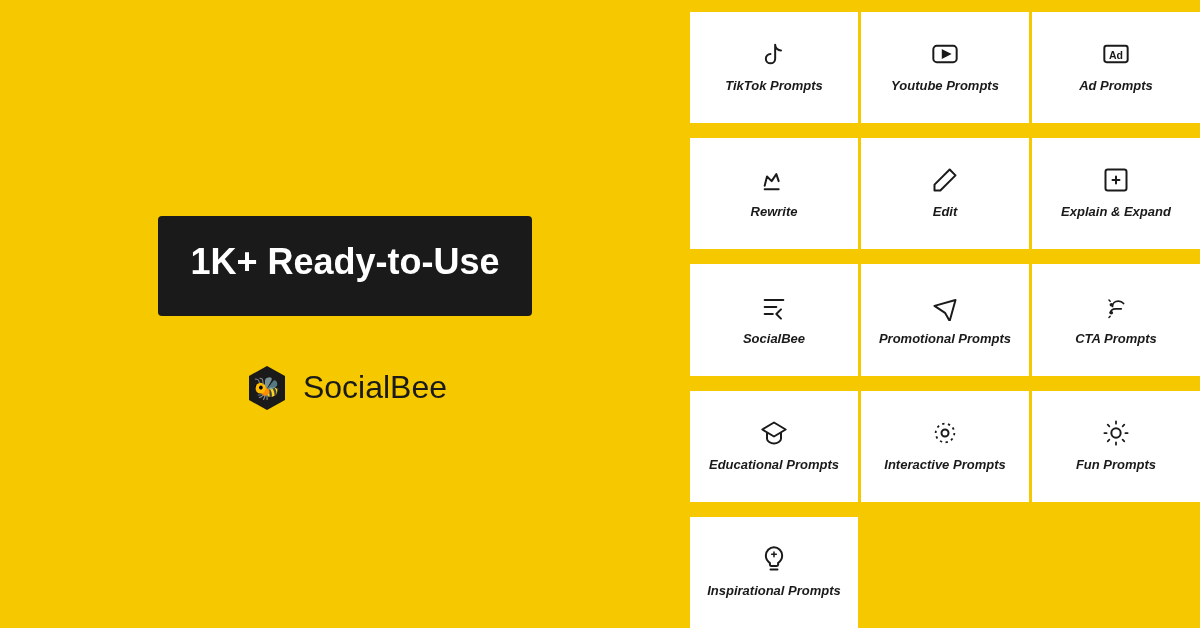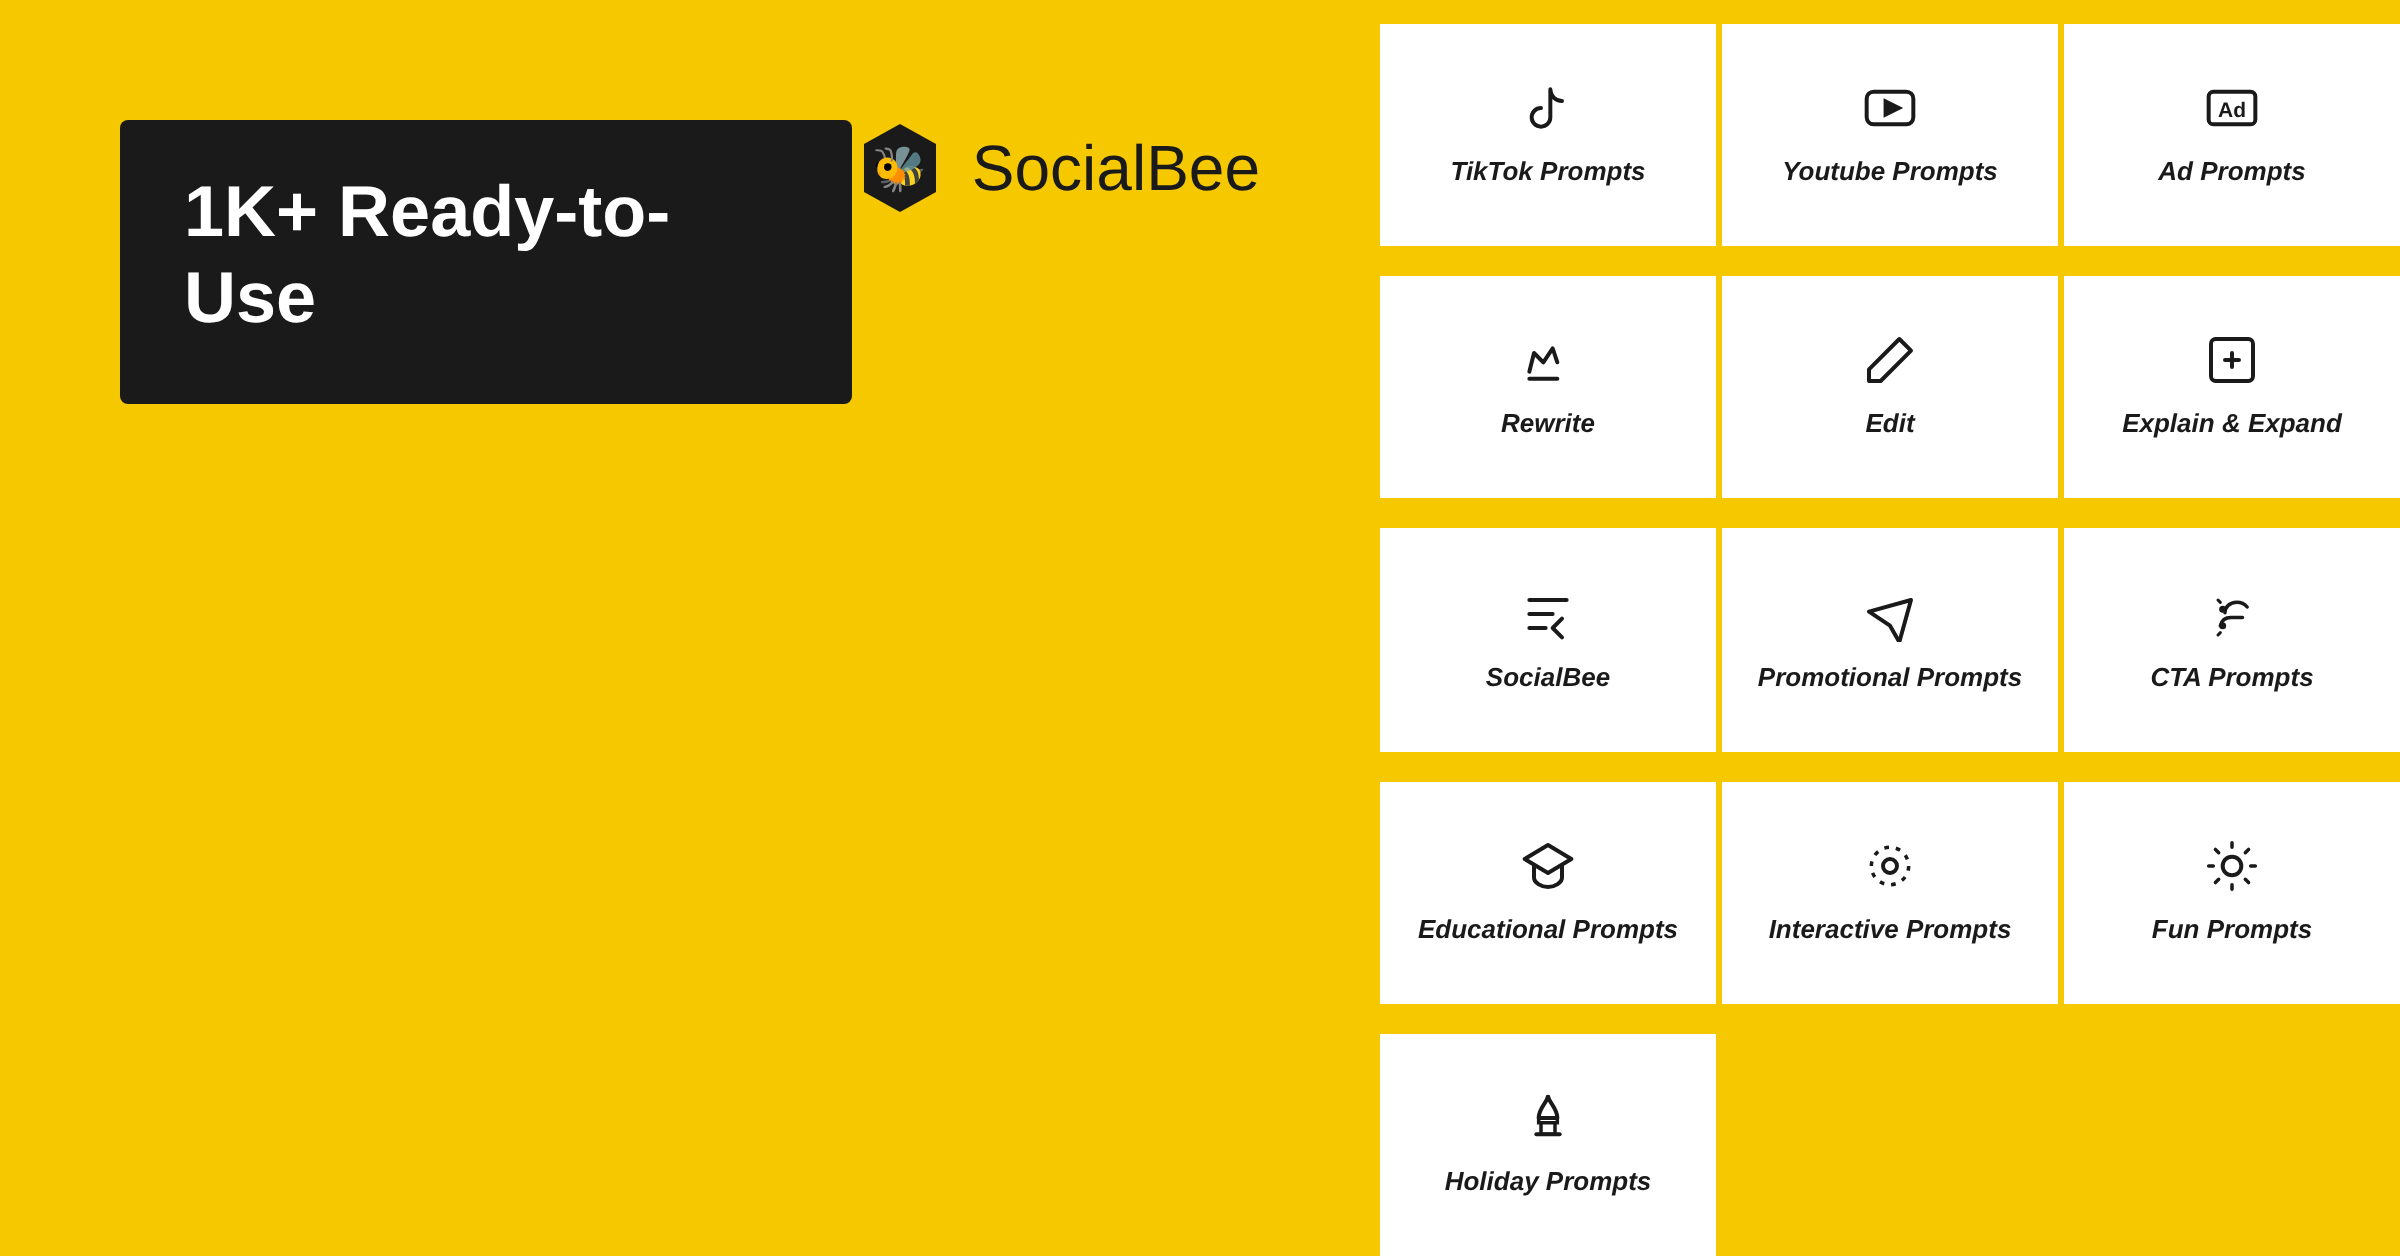--- a/index.html
+++ b/index.html
@@ -9,23 +9,23 @@
       display: flex;
       overflow: hidden;
       font-family: -apple-system, BlinkMacSystemFont, 'Segoe UI', Helvetica, Arial, sans-serif;
     }
 
     
     .left-panel {
       width: 690px;
       background-color: #F5C800;
       display: flex;
-      flex-direction: row;
+      flex-direction: column;
       justify-content: center;
-      align-items: flex-start;
+      align-items: center;
       padding: 60px 60px;
       flex-shrink: 0;
     }
 
     .headline-box {
       background-color: #1a1a1a;
       padding: 24px 32px 28px 32px;
       border-radius: 4px;
       margin-bottom: 48px;
     }
@@ -245,27 +245,25 @@
   <div class="grid-cell">
     <span class="cell-icon">
       <svg class="icon-svg" viewBox="0 0 24 24">
           <circle cx="12" cy="12" r="4" stroke="#1a1a1a" stroke-width="1.7" fill="none"></circle>
           <path d="M12 2v2M12 20v2M2 12h2M20 12h2M4.9 4.9l1.4 1.4M17.7 17.7l1.4 1.4M4.9 19.1l1.4-1.4M17.7 6.3l1.4-1.4" stroke="#1a1a1a" stroke-width="1.5" stroke-linecap="round"></path>
         </svg>
     </span>
     <span class="cell-label">Fun Prompts</span>
   </div>
 
-
-  <div class="grid-cell">
-    <span class="cell-icon">
-      <svg class="icon-svg" viewBox="0 0 24 24">
-          <path d="M12 3c-1 3-4 5-4 9h8c0-4-3-6-4-9z" stroke="#1a1a1a" stroke-width="1.7" fill="none" stroke-linejoin="round"></path>
-          <path d="M8 12v2h8v-2" stroke="#1a1a1a" stroke-width="1.5" fill="none"></path>
-          <path d="M9 14v5h6v-5" stroke="#1a1a1a" stroke-width="1.5" fill="none"></path>
-          <path d="M7 19h10" stroke="#1a1a1a" stroke-width="1.7" stroke-linecap="round"></path>
-          <path d="M12 3v0" stroke="#1a1a1a" stroke-width="2" stroke-linecap="round"></path>
-        </svg>
-    </span>
-    <span class="cell-label">Holiday Prompts</span>
-  </div>
+  <div class="grid-cell">
+    <span class="cell-icon">
+      <svg class="icon-svg" viewBox="0 0 24 24">
+          <path d="M12 2a7 7 0 0 1 7 7c0 3-1.5 5-3.5 6.5V17a1 1 0 0 1-1 1h-5a1 1 0 0 1-1-1v-1.5C6.5 14 5 12 5 9a7 7 0 0 1 7-7z" stroke="#1a1a1a" stroke-width="1.7" fill="none"></path>
+          <path d="M9 21h6" stroke="#1a1a1a" stroke-width="1.7" stroke-linecap="round"></path>
+          <path d="M12 6v4M10 8h4" stroke="#1a1a1a" stroke-width="1.3" stroke-linecap="round"></path>
+        </svg>
+    </span>
+    <span class="cell-label">Inspirational Prompts</span>
+  </div>
+
 
 </div>
 
 </body></html>

